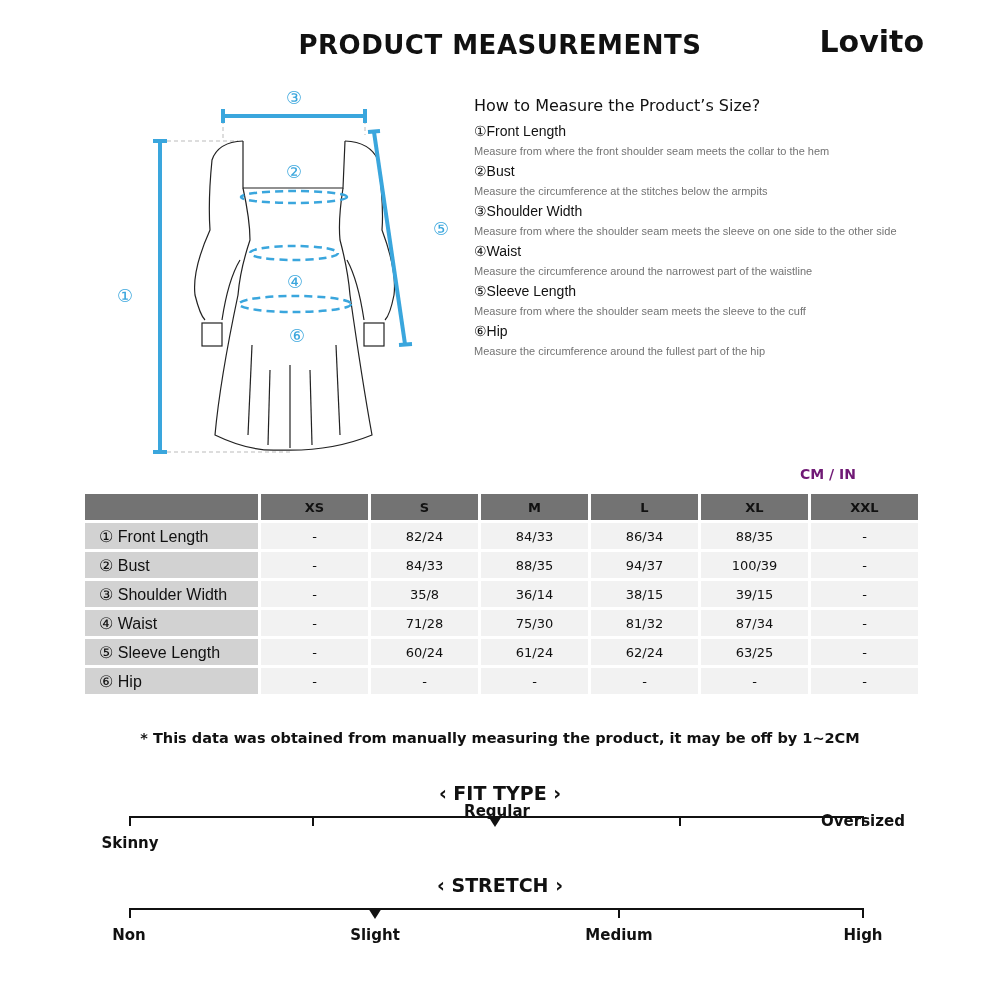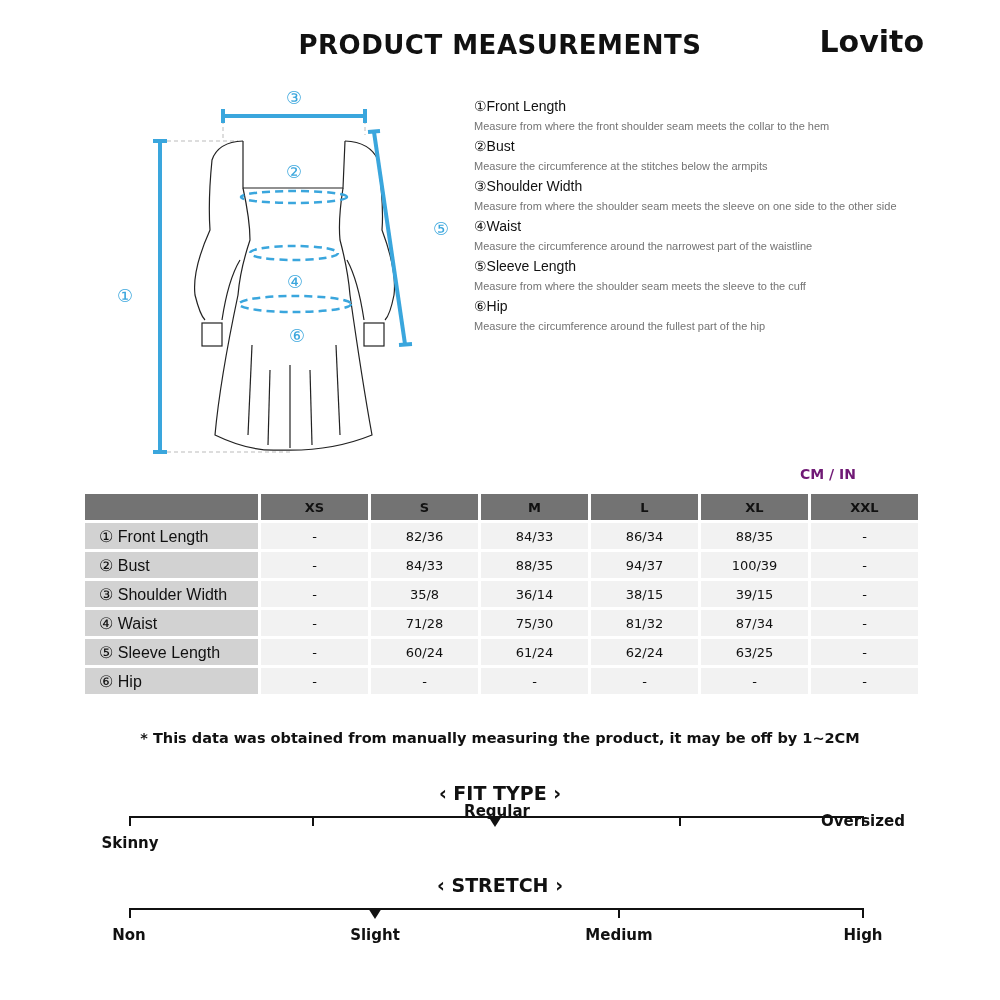--- a/index.html
+++ b/index.html
@@ -78,20 +78,21 @@
     <text x="194" y="24">③</text>
     <text x="194" y="98">②</text>
     <text x="195" y="208">④</text>
     <text x="197" y="262">⑥</text>
     <text x="25" y="222">①</text>
     <text x="341" y="155">⑤</text>
   </g>
 </svg>
 
 <div class="abs guide">
+  <h2>How to Measure the Product’s Size?</h2>
   <div>
     <div class="item-title">①Front Length</div>
     <div class="item-desc">Measure from where the front shoulder seam meets the collar to the hem</div>
   </div>
   <div>
     <div class="item-title">②Bust</div>
     <div class="item-desc">Measure the circumference at the stitches below the armpits</div>
   </div>
   <div>
     <div class="item-title">③Shoulder Width</div>
@@ -120,21 +121,21 @@
     <th>XS</th>
     <th>S</th>
     <th>M</th>
     <th>L</th>
     <th>XL</th>
     <th>XXL</th>
   </tr>
   <tr>
     <td class="label">① Front Length</td>
     <td class="cell">-</td>
-    <td class="cell">82/36</td>
+    <td class="cell">82/24</td>
     <td class="cell">84/33</td>
     <td class="cell">86/34</td>
     <td class="cell">88/35</td>
     <td class="cell">-</td>
   </tr>
   <tr>
     <td class="label">② Bust</td>
     <td class="cell">-</td>
     <td class="cell">84/33</td>
     <td class="cell">88/35</td>

